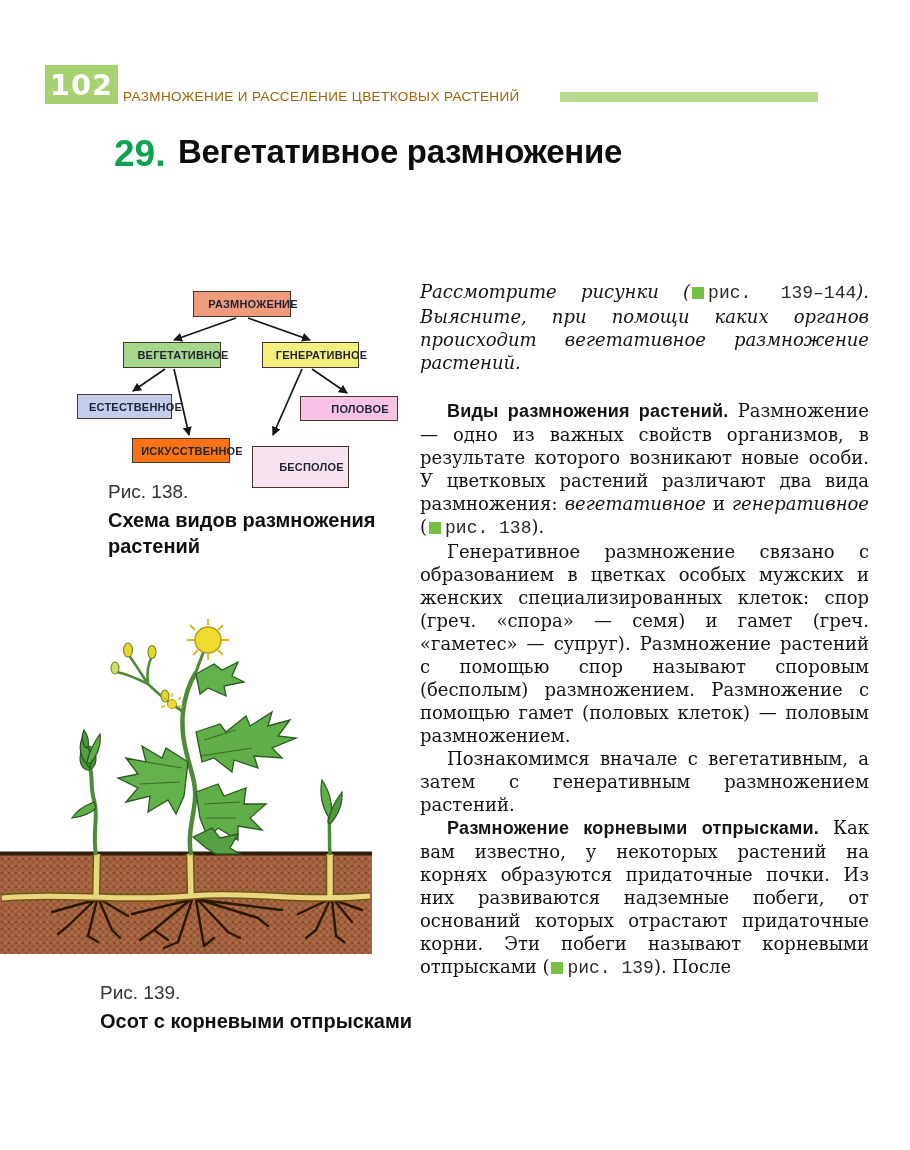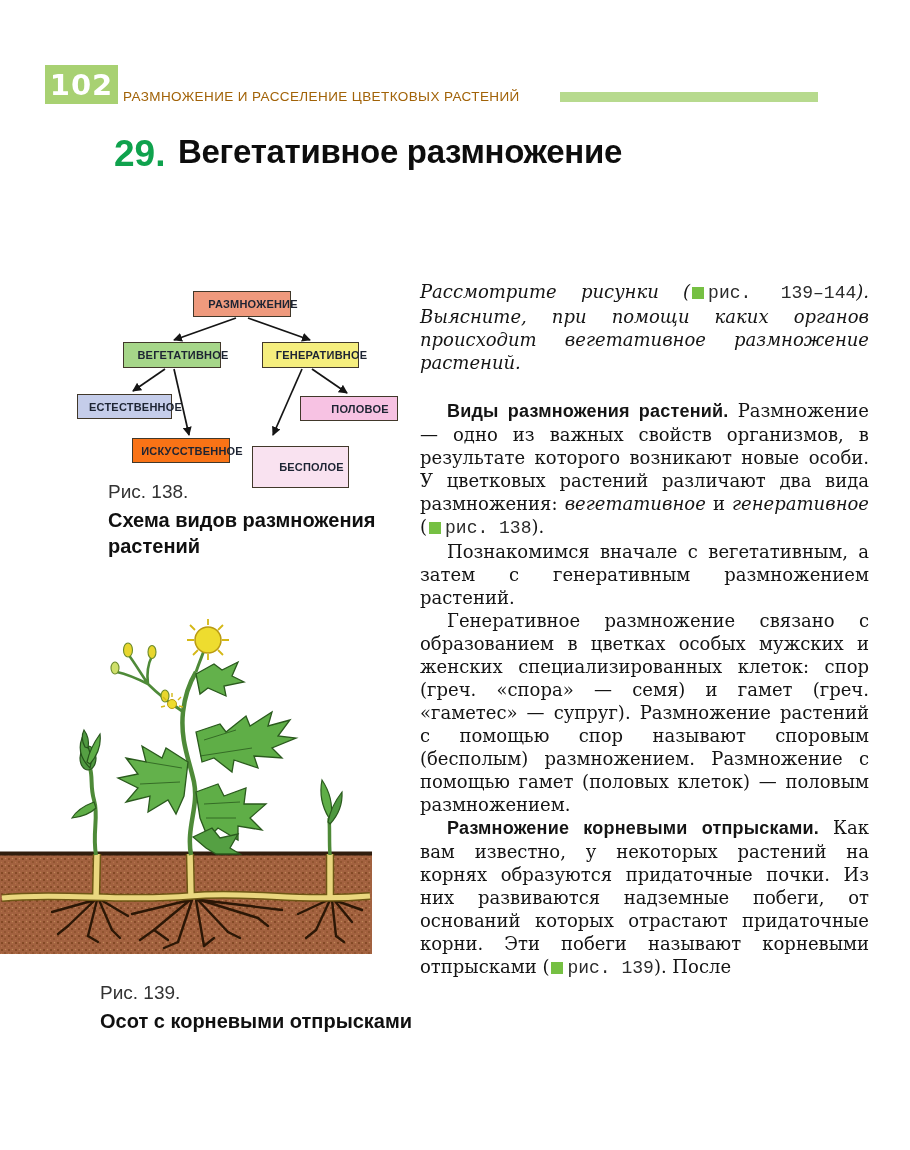--- a/index.html
+++ b/index.html
@@ -169,18 +169,18 @@
   </svg>
 
   <div class="caption fig139-caption">
     <div class="cap-label">Рис. 139.</div>
     <div class="cap-title">Осот с корневыми отпрысками</div>
   </div>
 
   <div class="article" id="article">
       <p class="intro"><span class="em-term">Рассмотрите рисунки (</span><span class="figref"><span class="figsq" style="background: rgb(118, 192, 67);"></span>рис. 139–144</span><span class="em-term">). Выясните, при помощи каких органов происходит вегетативное размножение растений.</span></p>
       <p><span class="run-head">Виды размножения растений. </span><span class="">Размножение — одно из важных свойств организмов, в результате которого возникают новые особи. У цветковых растений различают два вида размножения: </span><span class="em-term">вегетативное</span><span class=""> и </span><span class="em-term">генеративное</span><span class=""> (</span><span class="figref"><span class="figsq" style="background: rgb(118, 192, 67);"></span>рис. 138</span><span class="">).</span></p>
+      <p><span class="">Генеративное размножение связано с образованием в цветках особых мужских и женских специализированных клеток: спор (греч. «спора» — семя) и гамет (греч. «гаметес» — супруг). Размножение растений с помощью спор называют споровым (бесполым) размножением. Размножение с помощью гамет (половых клеток) — половым размножением.</span></p>
       <p><span class="">Познакомимся вначале с вегетативным, а затем с генеративным размножением растений.</span></p>
-      <p><span class="">Генеративное размножение связано с образованием в цветках особых мужских и женских специализированных клеток: спор (греч. «спора» — семя) и гамет (греч. «гаметес» — супруг). Размножение растений с помощью спор называют споровым (бесполым) размножением. Размножение с помощью гамет (половых клеток) — половым размножением.</span></p>
       <p><span class="run-head">Размножение корневыми отпрысками. </span><span class="">Как вам известно, у некоторых растений на корнях образуются придаточные почки. Из них развиваются надземные побеги, от оснований которых отрастают придаточные корни. Эти побеги называют корневыми отпрысками (</span><span class="figref"><span class="figsq" style="background: rgb(118, 192, 67);"></span>рис. 139</span><span class="">). После</span></p>
     </div>
 
 </div>
 
 </body></html>

